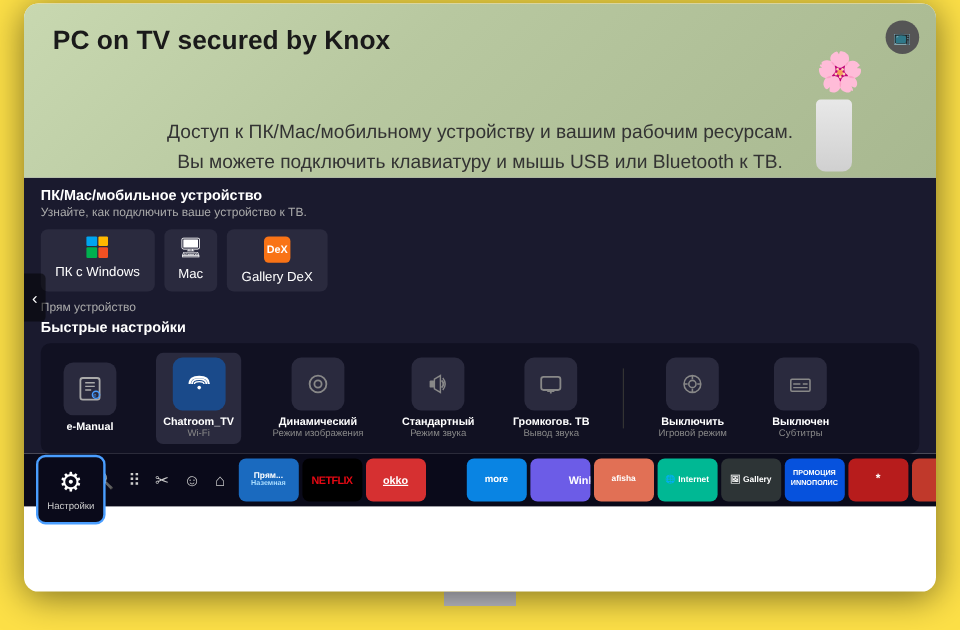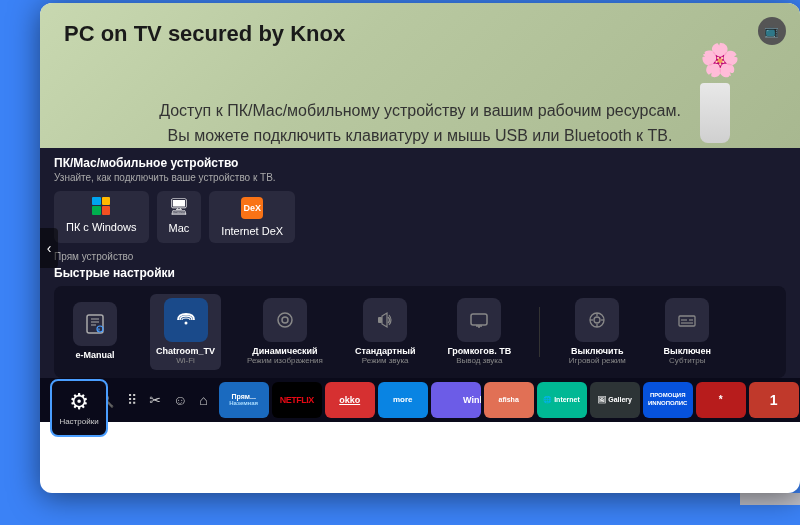--- a/index.html
+++ b/index.html
@@ -232,21 +232,21 @@
       cursor: pointer;
       font-size: 8px;
       font-weight: 700;
       color: #fff;
       overflow: hidden;
       position: relative;
     }
     .app-tile.pryam { background: #1a6abf; }
     .app-tile.netflix { background: #000; }
     .app-tile.okko { background: #c0392b; text-decoration: underline; }
-    .app-tile.more { background: #2980b9; }
+    .app-tile.more { background: #2980b9; margin-left: 31px; }
     .app-tile.wink { background: #8e44ad; }
     .app-tile.afisha { background: #e74c3c; }
     .app-tile.internet { background: #27ae60; }
     .app-tile.gallery { background: #2c3e50; }
     .app-tile.promo1 { background: #3498db; }
     .app-tile.promo2 { background: #e67e22; }
     .app-tile.tv1 { background: #c0392b; }
     
     .settings-btn {
       position: absolute;
@@ -300,21 +300,21 @@
     .stand-neck {
       width: 60px;
       height: 12px;
       background: #c0c0c8;
       margin-top: 0;
     }
   </style>
 </head>
 <body>
 
-<div style="width:800px;height:525px;background:#3b82f6;display:flex;flex-direction:column;align-items:flex-end;justify-content:center;position:relative;">
+<div style="width:800px;height:525px;background:#fde047;display:flex;flex-direction:column;align-items:center;justify-content:center;position:relative;">
 
   <div class="tv-frame">
 
     <div class="banner">
       <div class="banner-title">PC on TV secured by Knox</div>
       <div class="banner-text">
         <span>Доступ к ПК/Mac/мобильному устройству и вашим рабочим ресурсам.</span><br>
         <span>Вы можете подключить клавиатуру и мышь USB или Bluetooth к ТВ.</span>
       </div>
       <div class="banner-decoration">
@@ -342,21 +342,21 @@
             <span>ПК с Windows</span>
           </div>
 
           <div class="device-option">
             <div style="font-size:16px;">🖥</div>
             <span>Mac</span>
           </div>
 
           <div class="device-option">
             <div class="dex-badge">DeX</div>
-            <span>Internet DeX</span>
+            <span>Gallery DeX</span>
           </div>
         </div>
         <div class="your-device-label">Прям устройство</div>
       </div>
 
       <div>
         <div class="quick-settings-label">Быстрые настройки</div>
         <div class="quick-settings-bar">
 
           <div class="qs-item">

